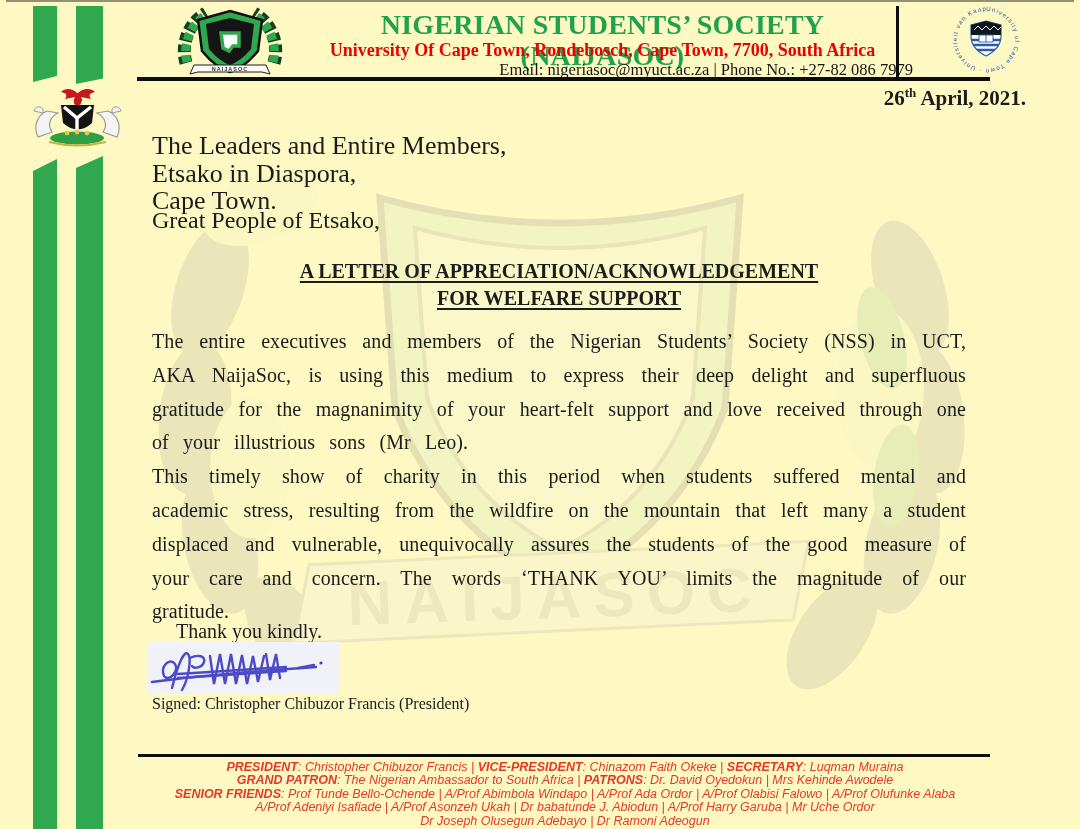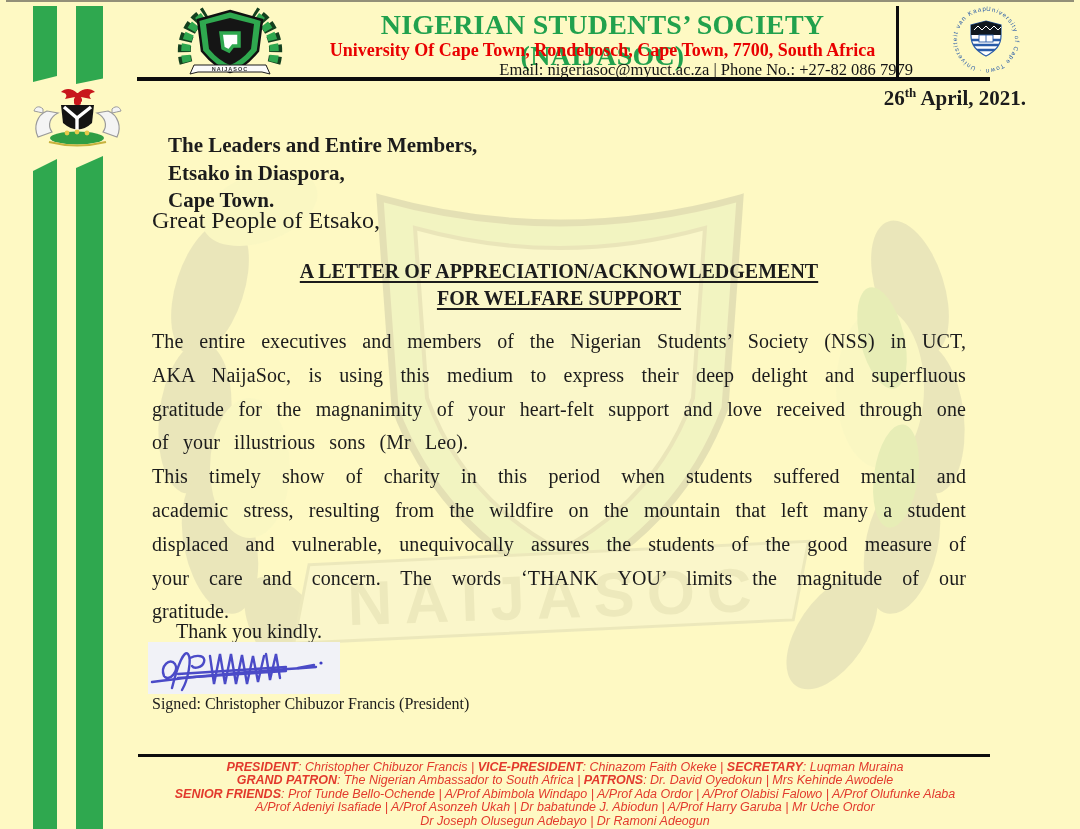--- a/index.html
+++ b/index.html
@@ -21,21 +21,21 @@
     font-size:28px;line-height:31px;color:#21a14d;letter-spacing:.2px;}
   .org-address{left:305px;top:41px;width:595px;text-align:center;font-weight:bold;
     font-size:18px;line-height:19px;color:#e90000;}
   .org-contact{left:318px;top:60px;width:595px;text-align:right;
     font-size:16.5px;line-height:19px;color:#151515;}
   .header-rule{left:137px;top:77px;width:853px;height:4px;background:#0c0c0c;}
   .header-vdiv{left:896px;top:6px;width:3px;height:71px;background:#0c0c0c;}
   
   .date-line{right:90px;top:85px;width:320px;text-align:right;font-weight:bold;font-size:21px;}
   .date-line sup{font-size:13px;}
-  .recipient{left:168px;top:132px;font-weight:bold;font-size:21px;line-height:27.5px;}
+  .recipient{left:152px;top:132px;font-weight:normal;font-size:26px;line-height:27.5px;}
   .salutation{left:152px;top:207px;font-size:24px;}
   .subject{left:152px;top:258px;width:814px;text-align:center;font-weight:bold;
     font-size:20px;line-height:27px;}
   .subject div{text-decoration:underline;text-decoration-thickness:2px;text-underline-offset:3px;}
   .bodytext{left:152px;top:325px;width:814px;font-size:20px;line-height:33.8px;
     word-spacing:9px;letter-spacing:.1px;}
   .bodytext p{margin:0;text-align:justify;}
   .closing{left:152px;top:620px;font-size:20px;margin-left:24px;}
   .signature-box{left:148px;top:642px;width:192px;height:52px;background:#f1f2f7;z-index:3;}
   .signed-line{left:152px;top:695px;font-size:16px;}

